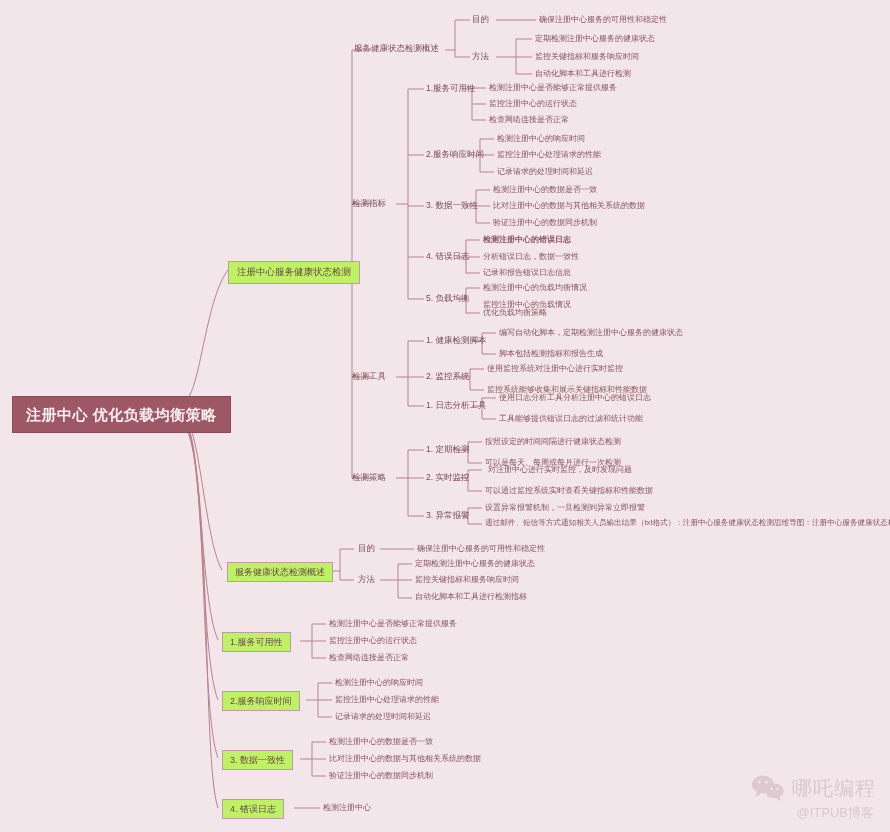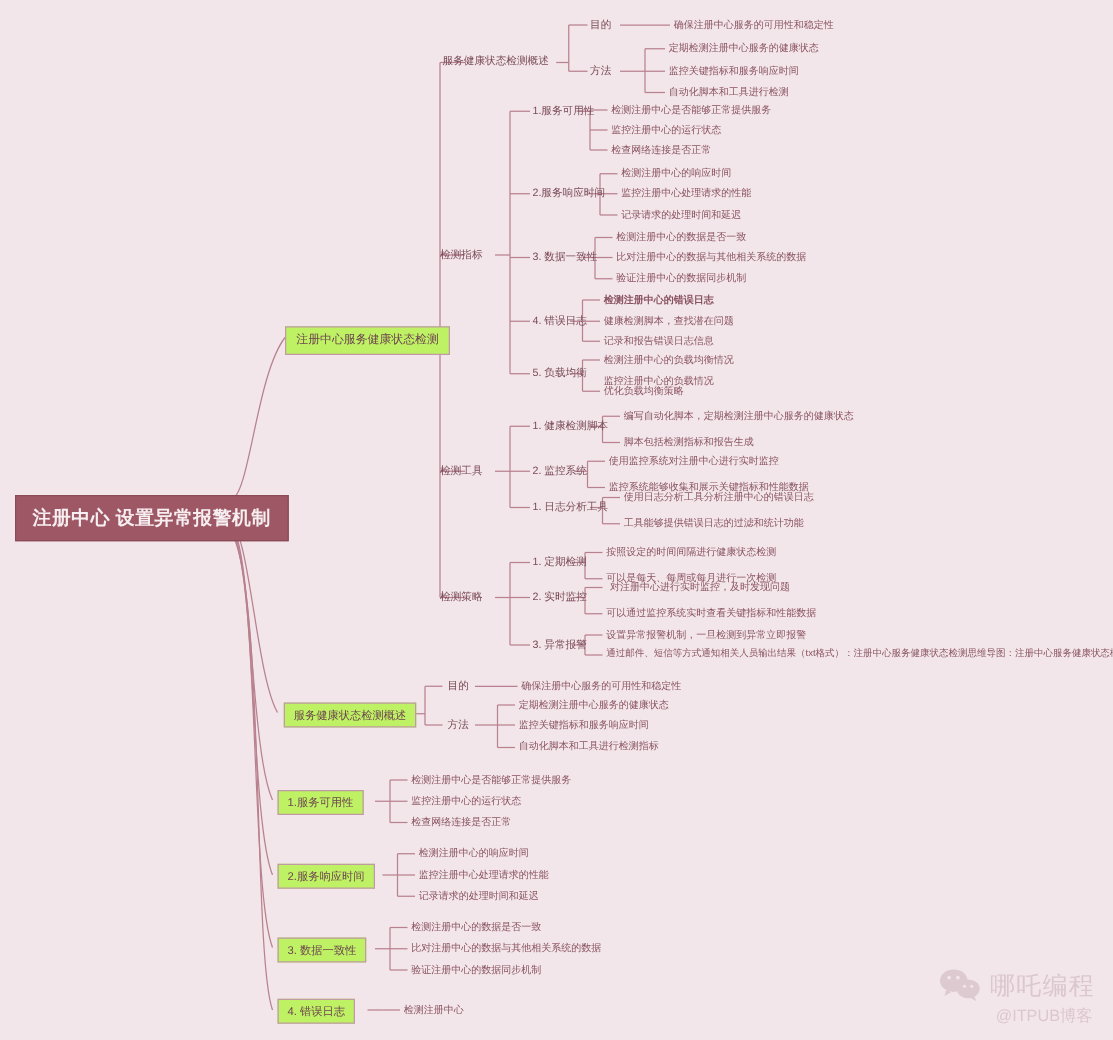--- a/index.html
+++ b/index.html
@@ -219,21 +219,21 @@
       <path d="M312,742 L312,776"></path>
       <path d="M312,742 L326,742"></path>
       <path d="M312,759 L326,759"></path>
       <path d="M312,776 L326,776"></path>
 
       <path d="M294,808 L306,808"></path>
       <path d="M306,808 L320,808"></path>
     </g>
   </svg>
 
-  <div class="node root" style="left:12px; top:396px;">注册中心 设置异常报警机制</div>
+  <div class="node root" style="left:12px; top:396px;">注册中心 优化负载均衡策略</div>
 
   <div class="node boxed" style="left:228px; top:261px;">注册中心服务健康状态检测</div>
 
   <div class="node plain" style="left:352px; top:43px;">服务健康状态检测概述</div>
   <div class="node plain" style="left:470px; top:14px;">目的</div>
   <div class="node leaf" style="left:538px; top:15px;">确保注册中心服务的可用性和稳定性</div>
   <div class="node plain" style="left:470px; top:51px;">方法</div>
   <div class="node leaf" style="left:534px; top:34px;">定期检测注册中心服务的健康状态</div>
   <div class="node leaf" style="left:534px; top:52px;">监控关键指标和服务响应时间</div>
   <div class="node leaf" style="left:534px; top:69px;">自动化脚本和工具进行检测</div>
@@ -250,21 +250,21 @@
   <div class="node leaf" style="left:496px; top:150px;">监控注册中心处理请求的性能</div>
   <div class="node leaf" style="left:496px; top:167px;">记录请求的处理时间和延迟</div>
 
   <div class="node plain" style="left:424px; top:200px;">3. 数据一致性</div>
   <div class="node leaf" style="left:492px; top:185px;">检测注册中心的数据是否一致</div>
   <div class="node leaf" style="left:492px; top:201px;">比对注册中心的数据与其他相关系统的数据</div>
   <div class="node leaf" style="left:492px; top:218px;">验证注册中心的数据同步机制</div>
 
   <div class="node plain" style="left:424px; top:251px;">4. 错误日志</div>
   <div class="node leaf" style="left:482px; top:235px;font-weight:bold;">检测注册中心的错误日志</div>
-  <div class="node leaf" style="left:482px; top:252px;">健康检测脚本，查找潜在问题</div>
+  <div class="node leaf" style="left:482px; top:252px;">分析错误日志，数据一致性</div>
   <div class="node leaf" style="left:482px; top:268px;">记录和报告错误日志信息</div>
 
   <div class="node plain" style="left:424px; top:293px;">5. 负载均衡</div>
   <div class="node leaf" style="left:482px; top:283px;">检测注册中心的负载均衡情况</div>
   <div class="node leaf" style="left:482px; top:300px;">监控注册中心的负载情况</div>
   <div class="node leaf" style="left:482px; top:308px;">优化负载均衡策略</div>
 
   <div class="node plain" style="left:350px; top:371px;text-align:center;">检测工具</div>
 
   <div class="node plain" style="left:424px; top:335px;">1. 健康检测脚本</div>

